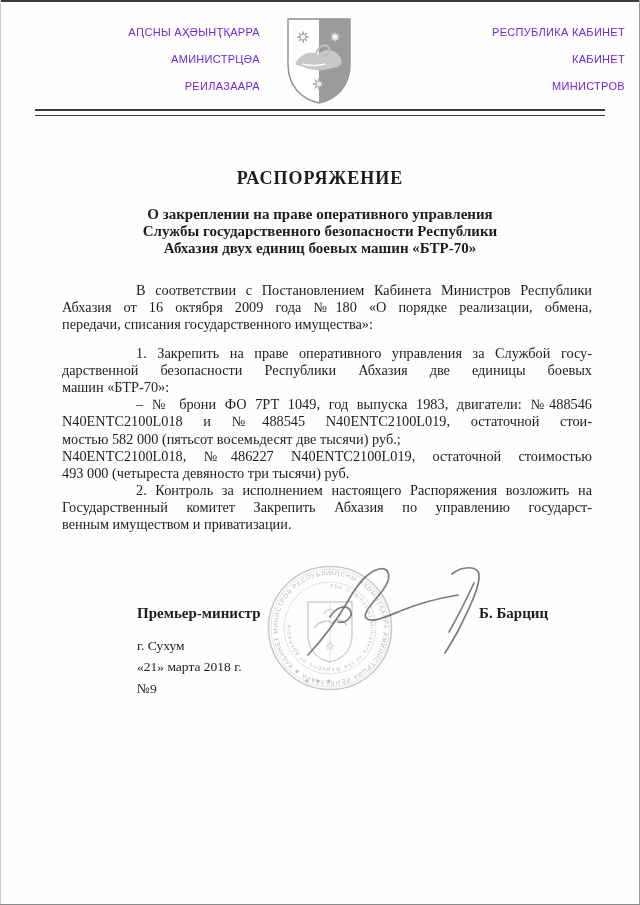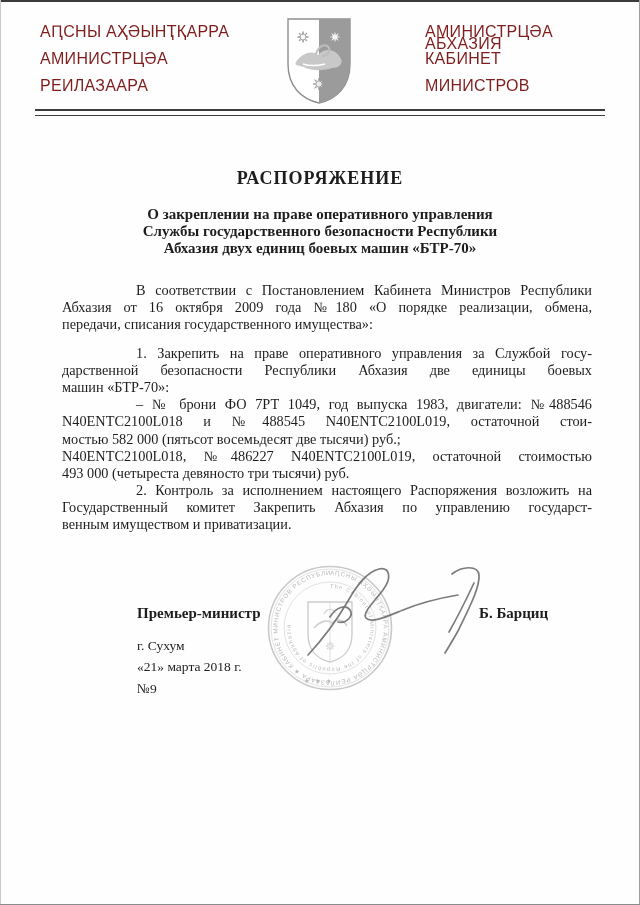--- a/index.html
+++ b/index.html
@@ -8,22 +8,22 @@
     background:#fefefe; overflow:hidden;
     font-family:"Liberation Serif", serif; color:#1d1d1d;
   }
   
   .edge-top    { position:absolute; left:0; top:0; width:640px; height:2px; background:#3b3b3b; }
   .edge-left   { position:absolute; left:0; top:0; width:1px; height:905px; background:#c9c9c9; }
   .edge-right  { position:absolute; right:0; top:0; width:1px; height:905px; background:#9e9e9e; }
   .edge-bottom { position:absolute; left:0; bottom:0; width:640px; height:1px; background:#8b8b8b; }
 
   
-  .hdr-block { position:absolute; top:26px; text-align:left;
-    font-family:"Liberation Sans", sans-serif; font-size:16px; color:#7f1d1d; }
+  .hdr-block { position:absolute; top:26px; text-align:right;
+    font-family:"Liberation Sans", sans-serif; font-size:11px; color:#6d28d9; }
   .hdr-left  { left:40px;  width:220px; }
   .hdr-right { left:425px; width:200px; }
   .hdr-block .hline { height:12px; line-height:12px; margin-bottom:15px; letter-spacing:0.3px; }
   .emblem { position:absolute; left:283px; top:16px; width:72px; height:90px; }
 
   .divider { position:absolute; left:35px; top:109px; width:570px; height:4px;
     border-top:2px solid #3c3c3c; border-bottom:1px solid #3c3c3c; }
 
   
   .doc-title { position:absolute; left:0; top:168px; width:640px; text-align:center;
@@ -76,21 +76,21 @@
     <path d="M36,3 H67 V48 C67,70 54,83 36,87 Z" fill="#9b9b9b"></path>
     <use href="#star8" transform="translate(20,21) scale(0.55)" fill="none" stroke="#9b9b9b" stroke-width="1.6"></use>
     <use href="#star8" transform="translate(52,21) scale(0.55)" fill="#f4f4f4"></use>
     <use href="#star8" transform="translate(36,68) scale(0.6)" fill="#ededed" stroke="#8f8f8f" stroke-width="1.2"></use>
     <path d="M13,46 C19,37 29,34 35,39 C42,31 52,33 57,41 C61,47 57,52 49,52 C41,55 27,55 21,51 C15,49 11,50 13,46 Z" fill="#c8c8c8"></path>
     <path d="M33,38 C36,29 43,27 46,32 C48,36 44,40 39,40" fill="none" stroke="#bdbdbd" stroke-width="2"></path>
     <path d="M20,48 C26,50 34,50 42,48" fill="none" stroke="#ffffff" stroke-width="1.5"></path>
   </svg>
 
   <div class="hdr-block hdr-right">
-    <div class="hline">АМИНИСТРЦӘА АБХАЗИЯ</div>
+    <div class="hline">РЕСПУБЛИКА КАБИНЕТ</div>
     <div class="hline">КАБИНЕТ</div>
     <div class="hline">МИНИСТРОВ</div>
   </div>
 
   <div class="divider"></div>
 
   <div class="doc-title">РАСПОРЯЖЕНИЕ</div>
 
   <div class="doc-subtitle">
     <div class="sline">О закреплении на праве оперативного управления</div>

